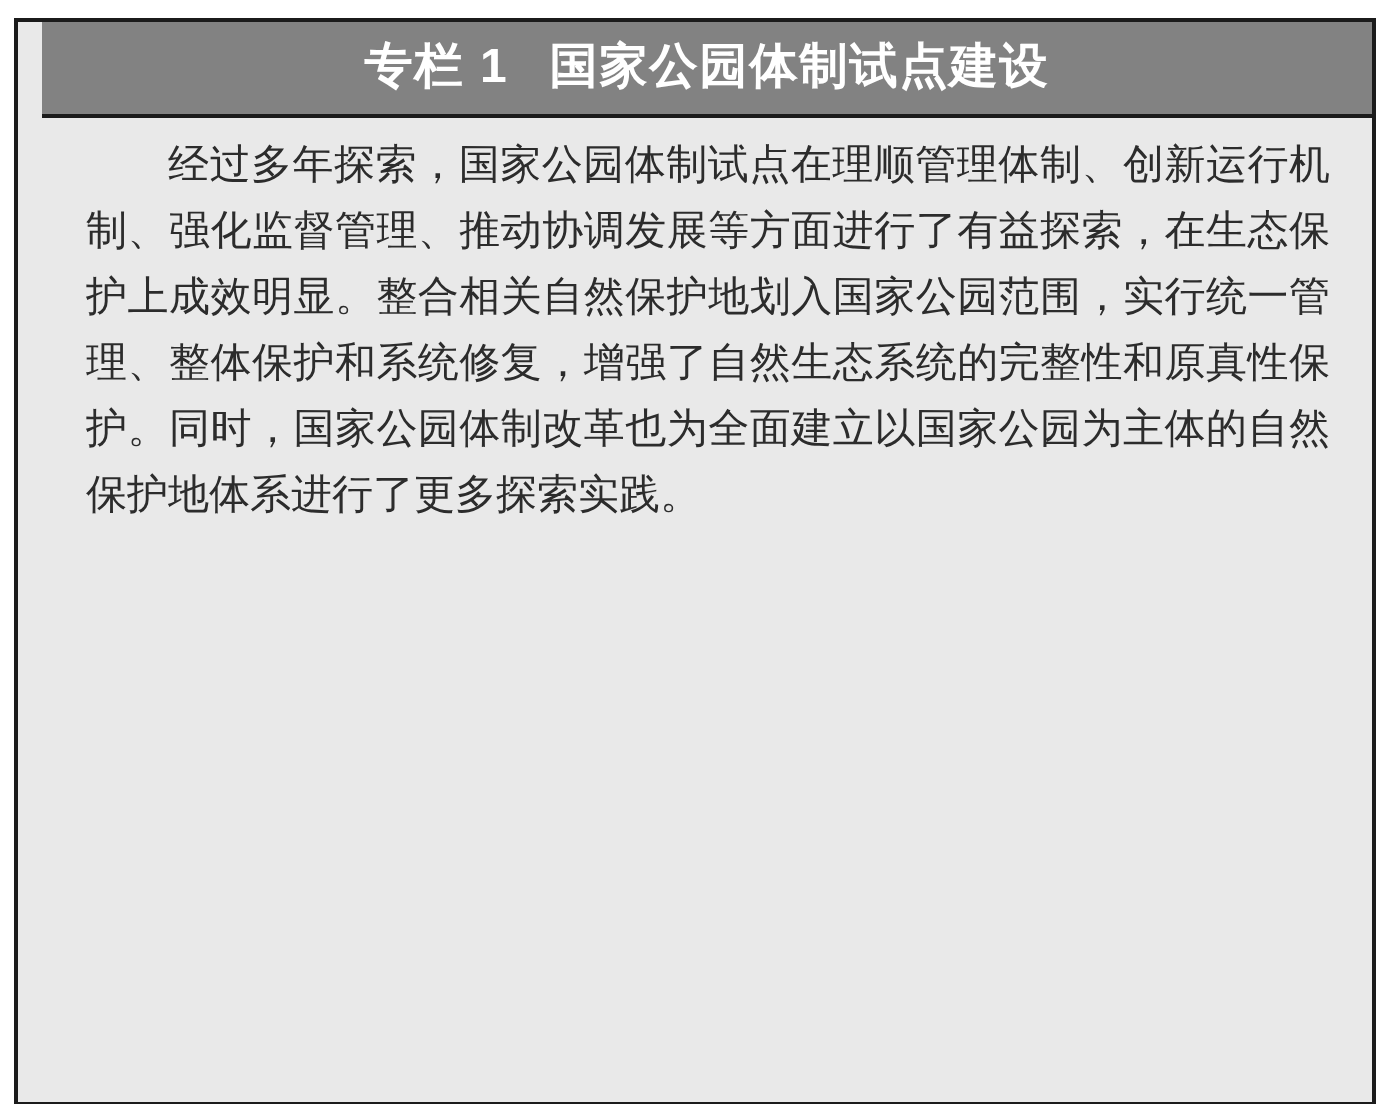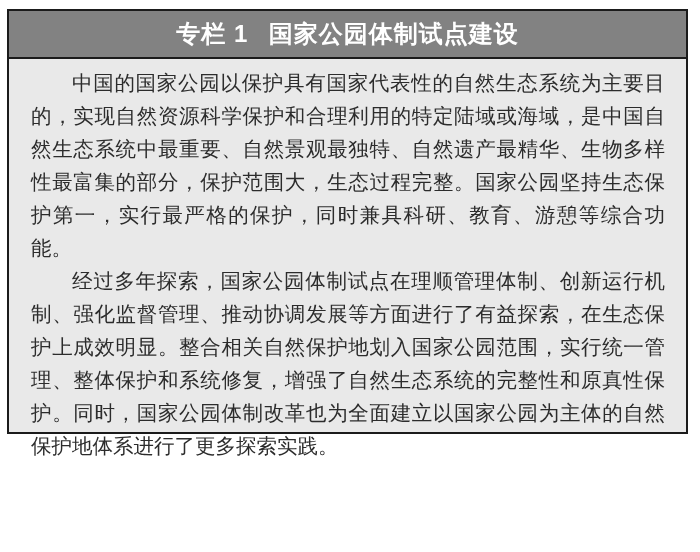--- a/index.html
+++ b/index.html
@@ -16,24 +16,25 @@
   }
   .page {
     position: absolute;
     inset: 0;
   }
   .panel {
     position: absolute;
     left: 7px;
     top: 9px;
     width: 681px;
-    height: 425px;
+    height: 544px;
     box-sizing: border-box;
     border: 2px solid #1b1b1b;
     background: #e9e9e9;
+    padding-left: 12px;
   }
   .panel-header {
     box-sizing: border-box;
     height: 48px;
     background: #828282;
     border-bottom: 2px solid #1b1b1b;
     color: #ffffff;
     font-family: "Liberation Sans", sans-serif;
     font-weight: bold;
     font-size: 24px;
@@ -62,17 +63,16 @@
 </style>
 </head>
 <body>
 
 <div class="page">
   <section class="panel">
     <header class="panel-header">
       <span class="panel-label">专栏 1</span><span class="panel-title">国家公园体制试点建设</span>
     </header>
     <div class="panel-body">
-      <p>中国的国家公园以保护具有国家代表性的自然生态系统为主要目的，实现自然资源科学保护和合理利用的特定陆域或海域，是中国自然生态系统中最重要、自然景观最独特、自然遗产最精华、生物多样性最富集的部分，保护范围大，生态过程完整。国家公园坚持生态保护第一，实行最严格的保护，同时兼具科研、教育、游憩等综合功能。</p>
       <p>经过多年探索，国家公园体制试点在理顺管理体制、创新运行机制、强化监督管理、推动协调发展等方面进行了有益探索，在生态保护上成效明显。整合相关自然保护地划入国家公园范围，实行统一管理、整体保护和系统修复，增强了自然生态系统的完整性和原真性保护。同时，国家公园体制改革也为全面建立以国家公园为主体的自然保护地体系进行了更多探索实践。</p>
     </div>
   </section>
 </div>
 
 </body></html>

